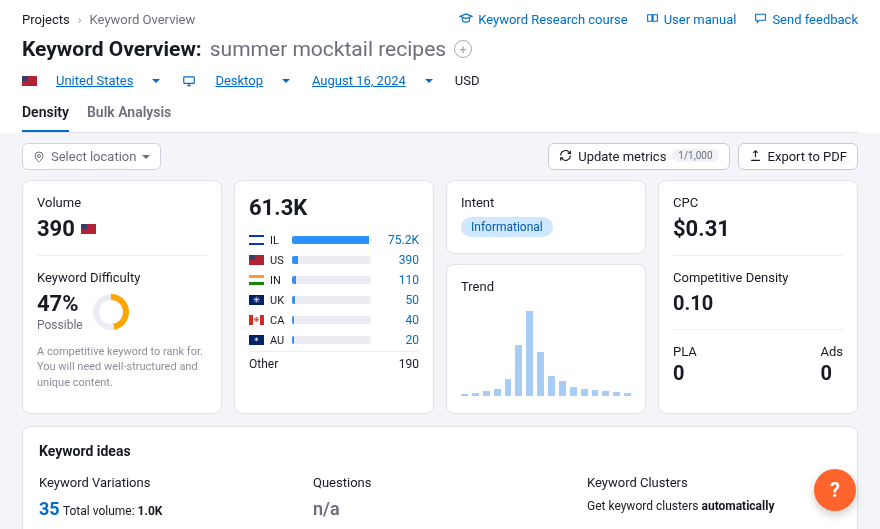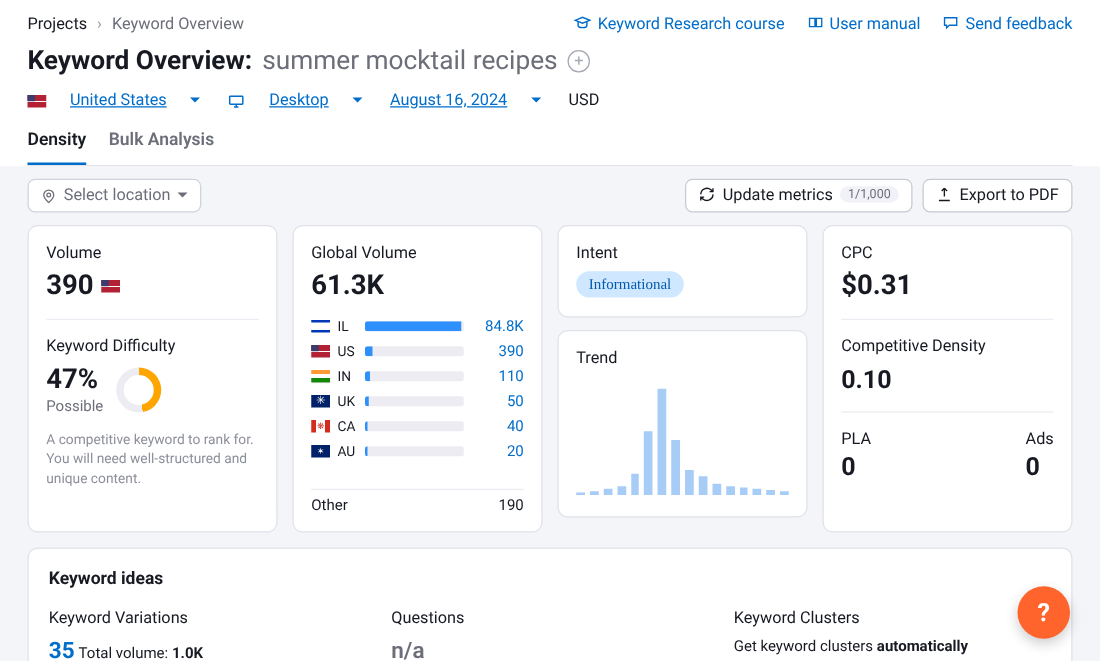--- a/index.html
+++ b/index.html
@@ -50,24 +50,24 @@
   .donut { width: 36px; height: 36px; border-radius: 50%; background: conic-gradient(#ffa500 0 47%, #ececf2 47% 100%); position: relative; }
   .donut::after { content: ""; position: absolute; inset: 6px; background: #fff; border-radius: 50%; }
   .kd-tag { font-size: 12px; color: #6c6e79; margin-top: 2px; }
   .kd-desc { font-size: 11px; color: #8c8f9b; line-height: 1.4; margin-top: 12px; }
   
   .gv-list { margin-top: 10px; font-size: 12px; }
   .gv-row { display: flex; align-items: center; gap: 6px; height: 20px; }
   .gv-row .bar { flex: 1; height: 8px; background: #ececf2; border-radius: 2px; position: relative; overflow: hidden; }
   .gv-row .bar .fill { position: absolute; left: 0; top: 0; bottom: 0; background: #2e90fa; }
   .gv-row .val { width: 42px; text-align: right; color: #006dca; }
-  .gv-row.other { border-top: 1px solid #ececf2; margin-top: 20px; padding-top: 4px; }
+  .gv-row.other { border-top: 1px solid #ececf2; margin-top: 1px; padding-top: 4px; }
   .gv-row.other .val { color: #171a22; }
   
-  .intent-badge { display: inline-block; background: #cfe8ff; color: #005bb0; font-size: 12px; padding: 3px 10px; border-radius: 12px; font-family: Liberation Serif, serif; }
+  .intent-badge { display: inline-block; background: #cfe8ff; color: #005bb0; font-size: 12px; padding: 3px 10px; border-radius: 12px; }
   .card.intent { height: 74px; }
   .card.trend { height: 150px; margin-top: -2px; }
   .trend-chart { display: flex; align-items: flex-end; gap: 4px; height: 92px; margin-top: 10px; }
   .trend-chart .tb { width: 8px; background: #a7cdf7; }
   
   .subrow { display: flex; justify-content: space-between; margin-top: 10px; }
   .subcol .slabel { font-size: 13px; color: #171a22; }
   .subcol .sval { font-size: 20px; font-weight: 700; margin-top: 2px; }
   
   .ideas { margin-top: 12px; background: #fff; border: 1px solid #e0e1e9; border-radius: 8px; padding: 16px; }
@@ -203,30 +203,29 @@
         <div>
           <div class="kd-pct">47%</div>
           <div class="kd-tag">Possible</div>
         </div>
         <div class="donut"></div>
       </div>
       <div class="kd-desc">A competitive keyword to rank for. You will need well-structured and unique content.</div>
     </div>
 
     <div class="card">
-      <div class="label">Global Volume</div>
       <div class="big">61.3K</div>
       <div class="gv-list" id="gv-list">
           <div class="gv-row">
             <span class="flag flag-il"></span>
             <span class="cc">IL</span>
             <span class="bar">
               <span class="fill" style="width:98%"></span>
             </span>
-            <span class="val">84.8K</span>
+            <span class="val">75.2K</span>
           </div>
           <div class="gv-row">
             <span class="flag flag-us"></span>
             <span class="cc">US</span>
             <span class="bar">
               <span class="fill" style="width:8%"></span>
             </span>
             <span class="val">390</span>
           </div>
           <div class="gv-row">

